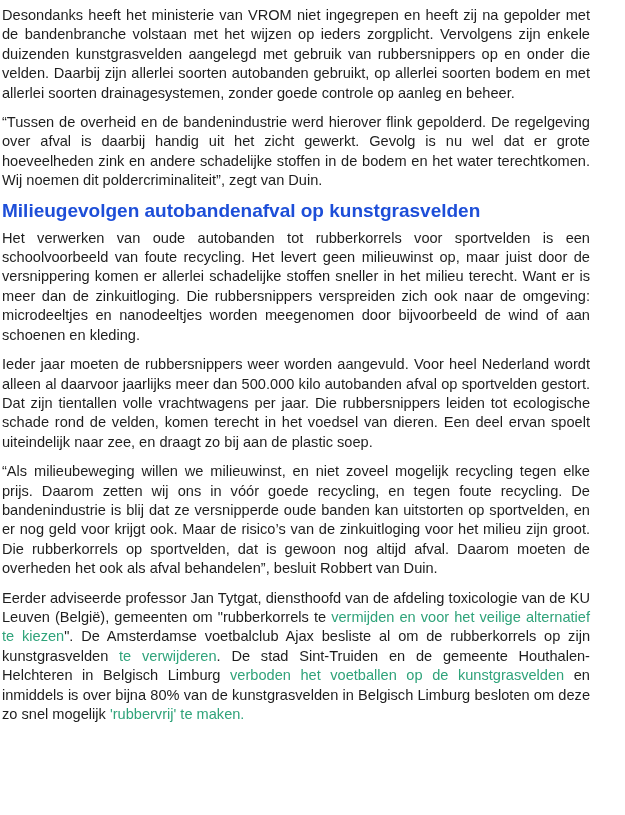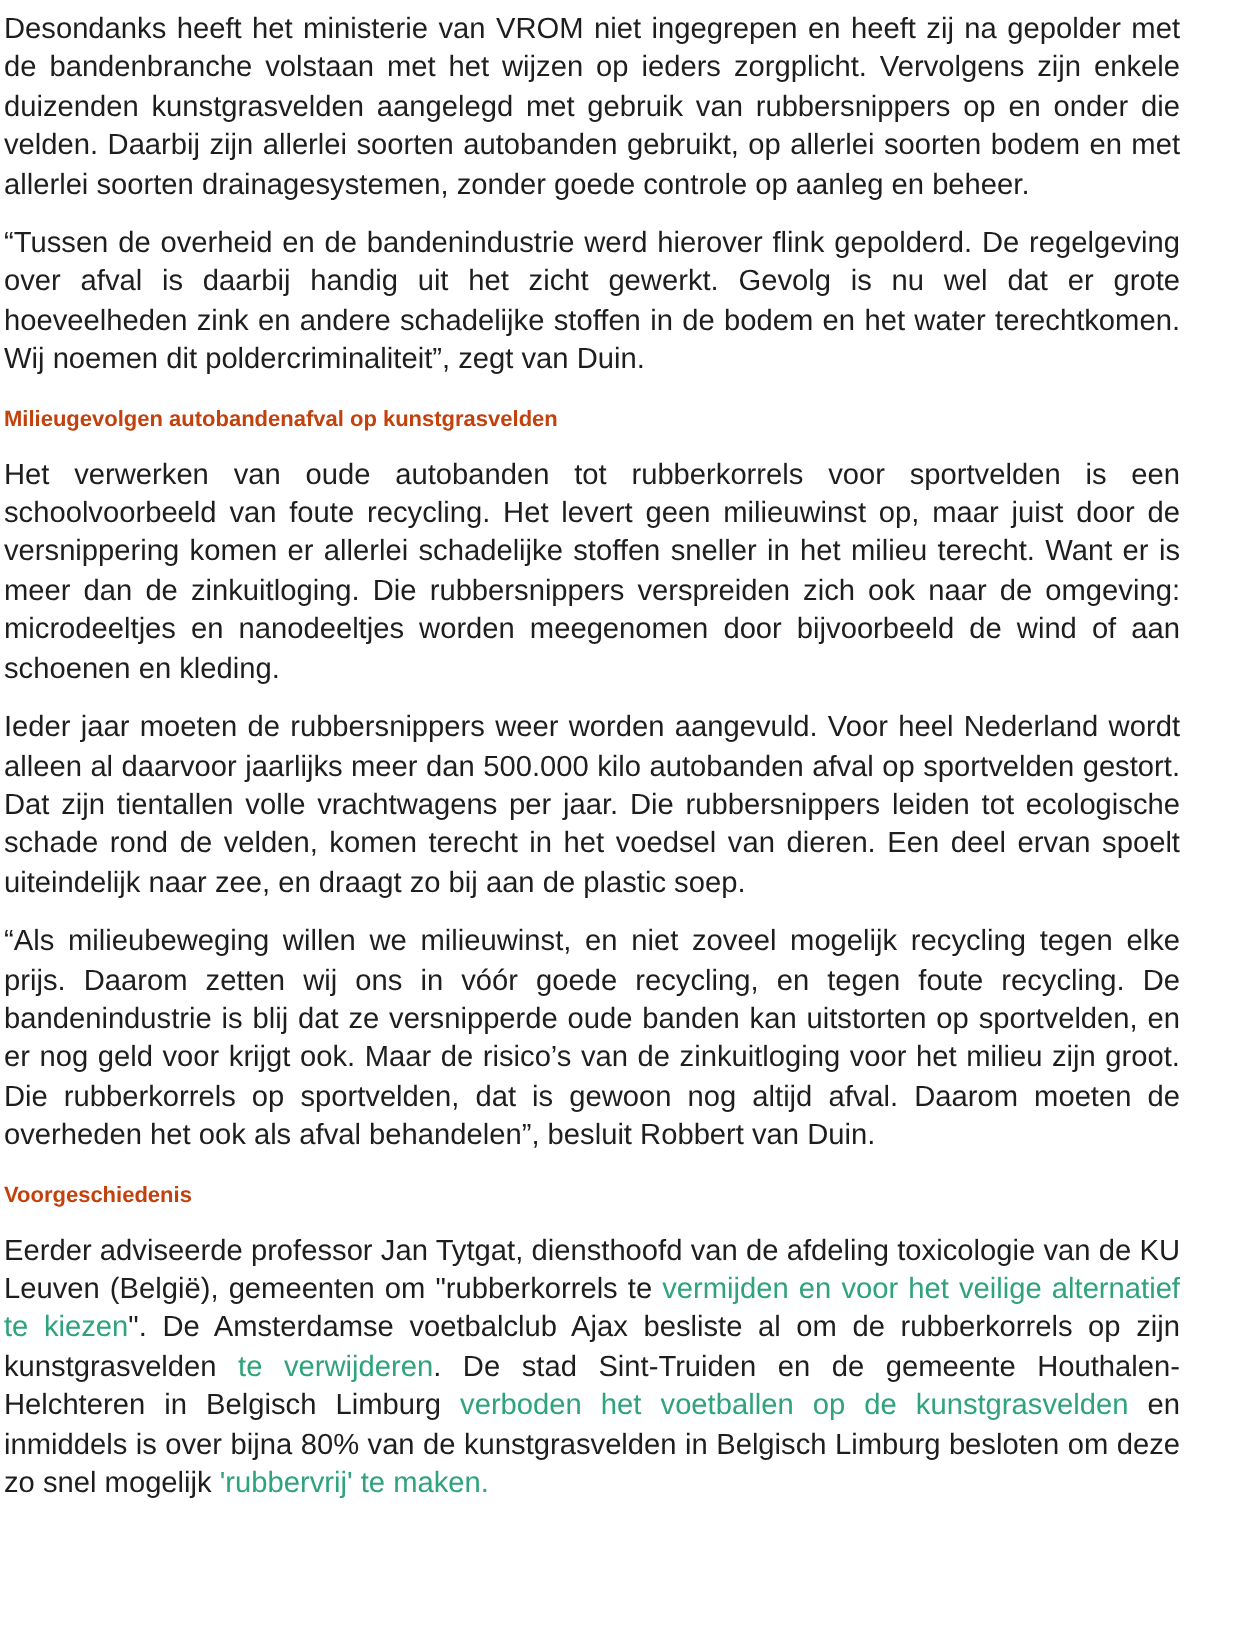--- a/index.html
+++ b/index.html
@@ -4,30 +4,29 @@
   <style>
     html, body { margin: 0; padding: 0; background: #ffffff; }
     body { width: 625px; height: 815px; overflow: hidden; }
     .doc {
       position: absolute; left: 2px; top: 6px; width: 588px;
       font-family: "Liberation Sans", sans-serif;
       font-size: 14.6px; line-height: 19.4px; color: #1e1e1e;
     }
     p { margin: 0 0 10px 0; text-align: justify; }
     h3 {
-      margin: 0 0 9px 0; font-size: 11px; line-height: 19px;
-      font-weight: bold; color: #c2410c;
+      margin: 0 0 9px 0; font-size: 19px; line-height: 19px;
+      font-weight: bold; color: #1d4ed8;
     }
     a.lnk { color: #2fa37a; text-decoration: none; }
   </style>
 </head>
 <body>
 
 <div class="doc">
   <p>Desondanks heeft het ministerie van VROM niet ingegrepen en heeft zij na gepolder met de bandenbranche volstaan met het wijzen op ieders zorgplicht. Vervolgens zijn enkele duizenden kunstgrasvelden aangelegd met gebruik van rubbersnippers op en onder die velden. Daarbij zijn allerlei soorten autobanden gebruikt, op allerlei soorten bodem en met allerlei soorten drainagesystemen, zonder goede controle op aanleg en beheer.</p>
   <p>“Tussen de overheid en de bandenindustrie werd hierover flink gepolderd. De regelgeving over afval is daarbij handig uit het zicht gewerkt. Gevolg is nu wel dat er grote hoeveelheden zink en andere schadelijke stoffen in de bodem en het water terechtkomen. Wij noemen dit poldercriminaliteit”, zegt van Duin.</p>
   <h3>Milieugevolgen autobandenafval op kunstgrasvelden</h3>
   <p>Het verwerken van oude autobanden tot rubberkorrels voor sportvelden is een schoolvoorbeeld van foute recycling. Het levert geen milieuwinst op, maar juist door de versnippering komen er allerlei schadelijke stoffen sneller in het milieu terecht. Want er is meer dan de zinkuitloging. Die rubbersnippers verspreiden zich ook naar de omgeving: microdeeltjes en nanodeeltjes worden meegenomen door bijvoorbeeld de wind of aan schoenen en kleding.</p>
   <p>Ieder jaar moeten de rubbersnippers weer worden aangevuld. Voor heel Nederland wordt alleen al daarvoor jaarlijks meer dan 500.000 kilo autobanden afval op sportvelden gestort. Dat zijn tientallen volle vrachtwagens per jaar. Die rubbersnippers leiden tot ecologische schade rond de velden, komen terecht in het voedsel van dieren. Een deel ervan spoelt uiteindelijk naar zee, en draagt zo bij aan de plastic soep.</p>
   <p>“Als milieubeweging willen we milieuwinst, en niet zoveel mogelijk recycling tegen elke prijs. Daarom zetten wij ons in vóór goede recycling, en tegen foute recycling. De bandenindustrie is blij dat ze versnipperde oude banden kan uitstorten op sportvelden, en er nog geld voor krijgt ook. Maar de risico’s van de zinkuitloging voor het milieu zijn groot. Die rubberkorrels op sportvelden, dat is gewoon nog altijd afval. Daarom moeten de overheden het ook als afval behandelen”, besluit Robbert van Duin.</p>
-  <h3>Voorgeschiedenis</h3>
   <p><span>Eerder adviseerde professor Jan Tytgat, diensthoofd van de afdeling toxicologie van de KU Leuven (België), gemeenten om "rubberkorrels te </span><a class="lnk" href="#">vermijden en voor het veilige alternatief te kiezen</a><span>". De Amsterdamse voetbalclub Ajax besliste al om de rubberkorrels op zijn kunstgrasvelden </span><a class="lnk" href="#">te verwijderen</a><span>. De stad Sint-Truiden en de gemeente Houthalen-Helchteren in Belgisch Limburg </span><a class="lnk" href="#">verboden het voetballen op de kunstgrasvelden</a><span> en inmiddels is over bijna 80% van de kunstgrasvelden in Belgisch Limburg besloten om deze zo snel mogelijk </span><a class="lnk" href="#">'rubbervrij' te maken.</a></p>
 </div>
 
 </body></html>

